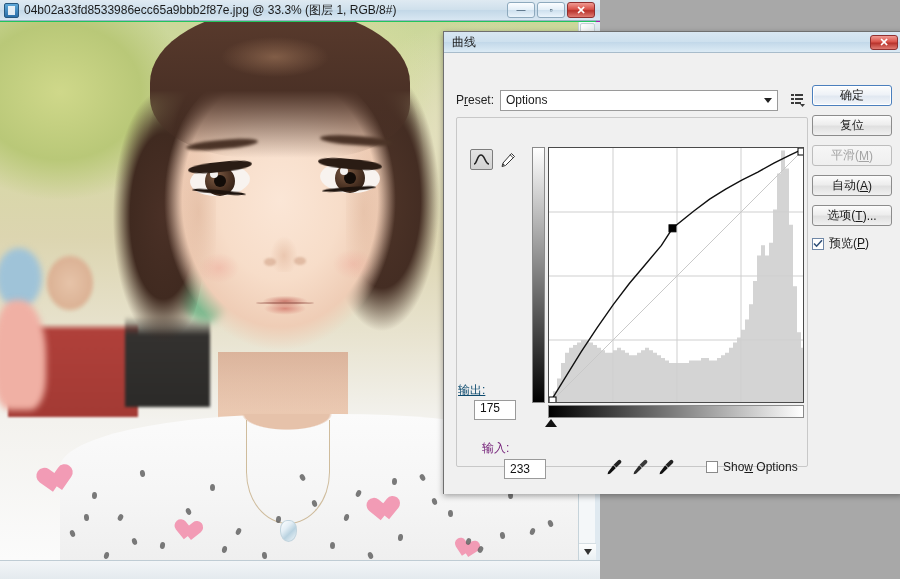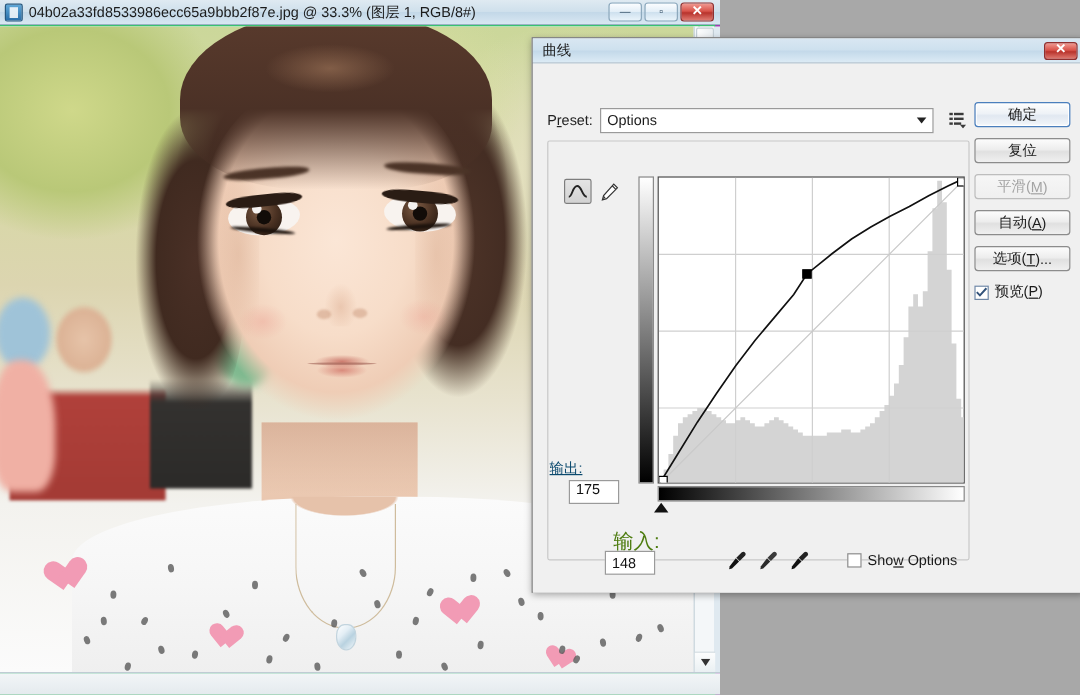--- a/index.html
+++ b/index.html
@@ -293,21 +293,21 @@
   }
   #tool-pencil { width:22px; height:21px; display:flex; align-items:center; justify-content:center; }
 
   
   #output-label { position:absolute; left: 14px; top: 329px; font-size:12px; color:#0c4a6e;text-decoration:underline; }
   #output-field {
     position:absolute; left: 30px; top: 347px; width: 42px; height: 20px;
     background:#fff; border:1px solid #9a9a9a; font-size:12px; color:#111;
     display:flex; align-items:flex-start; padding-left:5px;
   }
-  #input-label { position:absolute; left: 67px; top: 387px; font-size:17px; color:#4d7c0f; }
+  #input-label { position:absolute; left: 38px; top: 387px; font-size:12px; color:#701a75; }
   #input-field {
     position:absolute; left: 60px; top: 406px; width: 42px; height: 20px;
     background:#fff; border:1px solid #9a9a9a; font-size:12px; color:#111;
     display:flex; align-items:center; padding-left:5px;
   }
 
   
   #droppers { position:absolute; left: 162px; top: 405px; display:flex; gap: 9px; align-items:center; }
 
   
@@ -588,21 +588,21 @@
           <polygon points="7,0 14,10 0,10" fill="#ffffff" stroke="#7a7a7a" stroke-width="1"></polygon>
         </svg>
       </div>
 
       <div id="output-label">输出:</div>
       <div id="output-field">
         <span>175</span>
       </div>
       <div id="input-label">输入:</div>
       <div id="input-field">
-        <span>148</span>
+        <span>233</span>
       </div>
 
       <div id="droppers">
         <svg width="17" height="17" viewBox="0 0 17 17">
           <path d="M12.2 2.2 a2 2 0 0 1 2.8 2.8 L10.4 9.6 L7.6 6.8 Z" fill="#222"></path>
           <path d="M7.2 7.2 L9.9 9.9 L4 15.8 L1.6 16.3 L2.1 13.9 Z" fill="#111"></path>
         </svg>
         <svg width="17" height="17" viewBox="0 0 17 17">
           <path d="M12.2 2.2 a2 2 0 0 1 2.8 2.8 L10.4 9.6 L7.6 6.8 Z" fill="#3a3a3a"></path>
           <path d="M7.2 7.2 L9.9 9.9 L4 15.8 L1.6 16.3 L2.1 13.9 Z" fill="#2b2b2b"></path>

